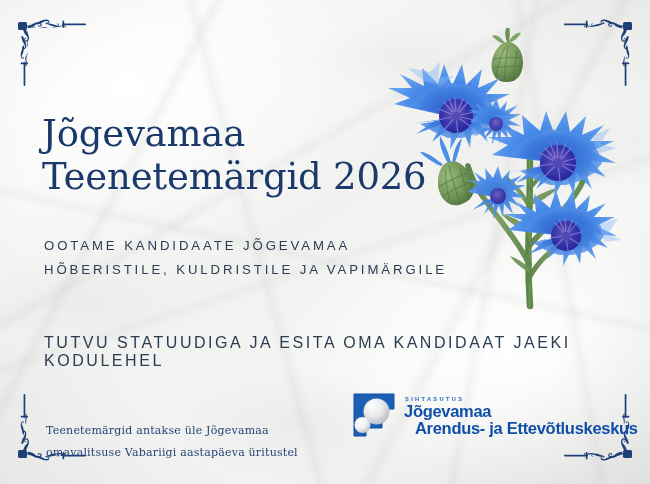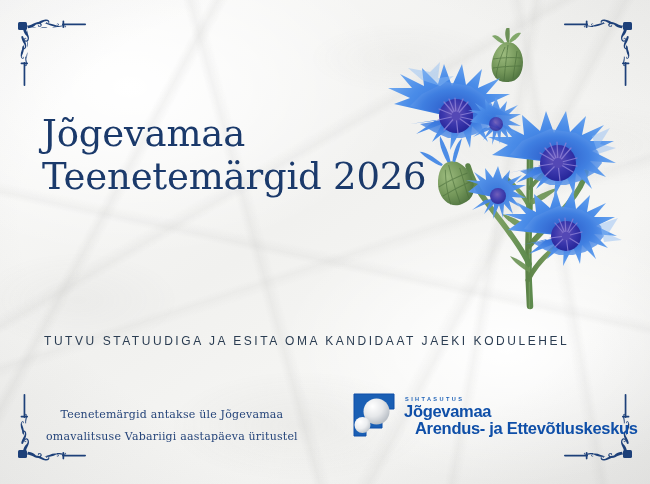--- a/index.html
+++ b/index.html
@@ -88,34 +88,33 @@
     font-size: 13.2px;
     line-height: 1.85;
     font-weight: 400;
     letter-spacing: 2.9px;
     white-space: pre-line;
   }
   .cta {
     position: absolute;
     left: 44px; top: 334px;
     color: #2b3d52;
-    font-size: 12px;
+    font-size: 16px;
     letter-spacing: 2.55px;
     font-weight: 400;
   }
   .footnote {
     position: absolute;
-    left: 46px; top: 404px;
+    left: 46px; top: 420px;
     color: #26457a;
     font-family: "DejaVu Serif", "Liberation Serif", serif;
     font-size: 11px;
     line-height: 2.0;
     white-space: pre-line;
     letter-spacing: .2px;
-    text-align: center;
   }
 
   
   .logo {
     position: absolute;
     left: 352px; top: 392px;
     display: flex;
     align-items: flex-end;
     gap: 7px;
   }
@@ -412,20 +411,22 @@
         <path d="M44 52 L30 40 L52 44 L62 34 L60 50 L76 48 L62 58 z"></path>
         <path d="M214 108 L232 100 L222 116 L238 120 L220 126 z"></path>
         <path d="M222 196 L240 190 L230 206 L244 212 L226 214 z"></path>
       </g>
     </svg>
   </div>
 
   <div class="title">Jõgevamaa
 Teenetemärgid 2026</div>
 
+  <div class="subtitle">OOTAME KANDIDAATE JÕGEVAMAA
+HÕBERISTILE, KULDRISTILE JA VAPIMÄRGILE</div>
 
   <div class="cta">TUTVU STATUUDIGA JA ESITA OMA KANDIDAAT JAEKI KODULEHEL</div>
 
   <div class="footnote">Teenetemärgid antakse üle Jõgevamaa
 omavalitsuse Vabariigi aastapäeva üritustel</div>
 
   <div class="logo">
     <div class="logo-mark">
       <svg viewBox="0 0 44 46" width="44" height="46" xmlns="http://www.w3.org/2000/svg">
         <defs>

